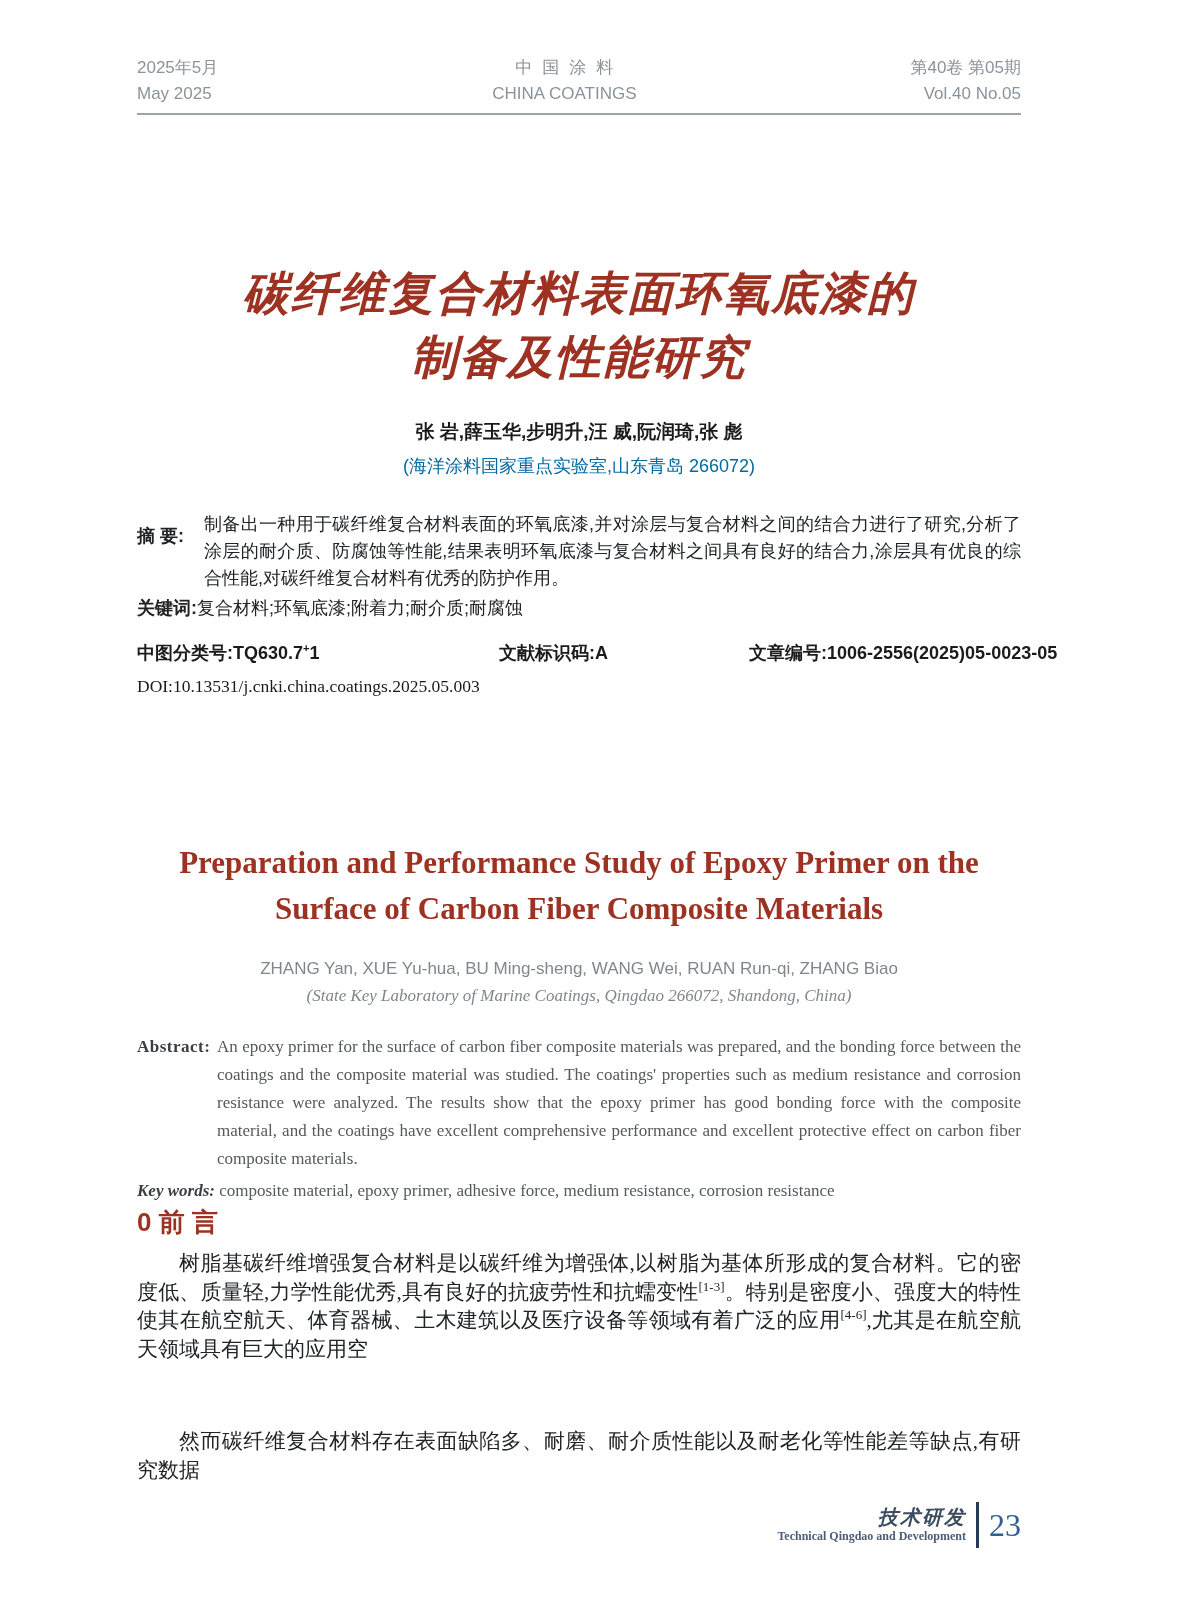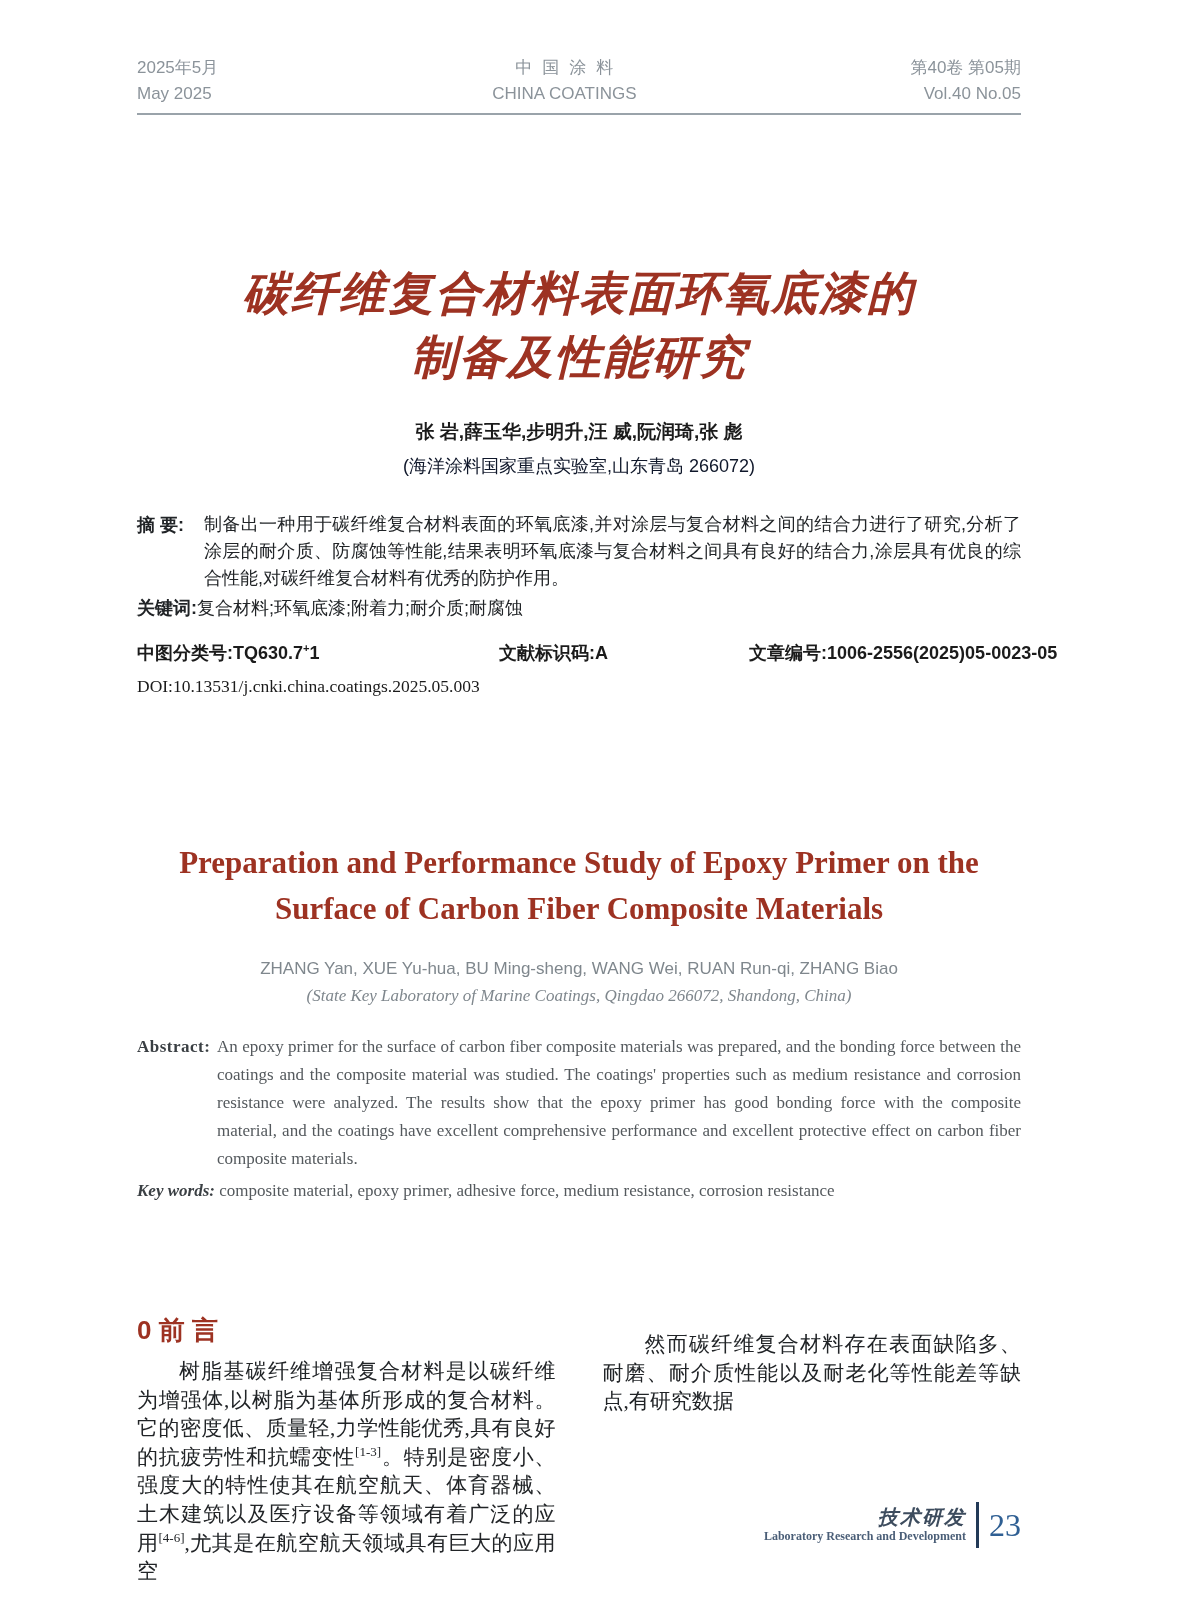--- a/index.html
+++ b/index.html
@@ -35,31 +35,31 @@
     font-size:46px;
     line-height:64px;
     letter-spacing:2px;
   }
   .cn-authors{
     margin-top:30px;text-align:center;
     font-size:19px;font-weight:700;color:#1b1b1b;
   }
   .cn-affiliation{
     margin-top:9px;text-align:center;
-    font-size:18px;font-weight:500;color:#0f172a;
+    font-size:18px;font-weight:500;color:#0369a1;
   }
   
   .cn-abstract{
     margin-top:33px;
     position:relative;
     font-size:18px;line-height:27px;
     text-align:justify;
     padding-left:67px;
   }
-  .cn-abstract .hang-label{position:absolute;left:0;top:1px;font-weight:600;}
+  .cn-abstract .hang-label{position:absolute;left:0;top:12px;font-weight:600;}
   .cn-keywords{
     margin-top:3px;
     font-size:18px;line-height:27px;
   }
   .cn-keywords .kw-label{font-weight:600;}
   
   .meta-row{
     margin-top:19px;
     display:grid;
     grid-template-columns:362px 250px 1fr;
@@ -107,23 +107,23 @@
     letter-spacing:0.5px;
   }
   .en-keywords{
     margin-top:4px;
     font-family:"Liberation Serif",serif;
     font-size:17px;line-height:28px;color:#54595d;
   }
   .en-keywords .kw-label{font-weight:700;color:#3a3f43;font-style:italic;}
   
   .body-columns{
-    margin-top:108px;
     display:flex;
     gap:47px;
+    flex-direction:column;
   }
   .bcol{flex:1 1 0;}
   .section-heading{
     color:#9d3222;
     font-weight:700;
     font-size:26px;
     line-height:30px;
     margin:2px 0 12px 0;
   }
   .body-par{
@@ -231,19 +231,19 @@
       <p class="body-par indent">树脂基碳纤维增强复合材料是以碳纤维为增强体,以树脂为基体所形成的复合材料。它的密度低、质量轻,力学性能优秀,具有良好的抗疲劳性和抗蠕变性<sup>[1-3]</sup>。特别是密度小、强度大的特性使其在航空航天、体育器械、土木建筑以及医疗设备等领域有着广泛的应用<sup>[4-6]</sup>,尤其是在航空航天领域具有巨大的应用空</p>
     </div>
     <div class="bcol bcol-right">
       <p class="body-par indent">然而碳纤维复合材料存在表面缺陷多、耐磨、耐介质性能以及耐老化等性能差等缺点,有研究数据</p>
     </div>
   </div>
 
   <div class="page-footer">
     <div class="pf-text">
       <div class="pf-cn">技术研发</div>
-      <div class="pf-en">Laboratory Research and Development</div>
+      <div class="pf-en">Technical Qingdao and Development</div>
     </div>
     <div class="pf-bar"></div>
     <div class="pf-num">23</div>
   </div>
 
 </div>
 
 </body></html>

